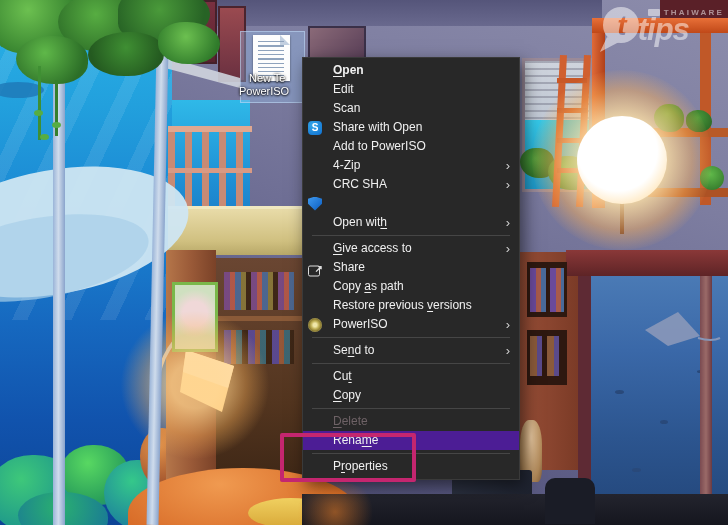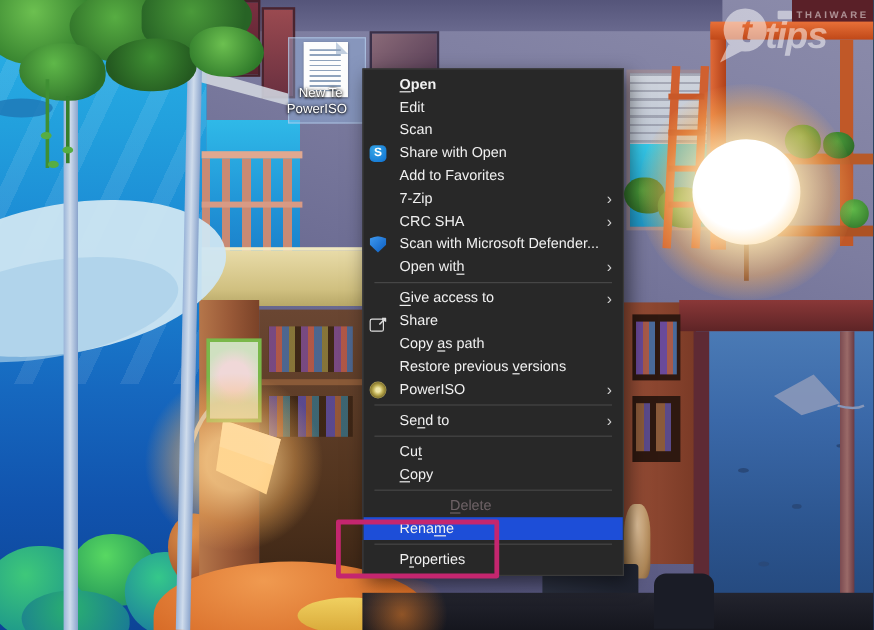--- a/index.html
+++ b/index.html
@@ -132,22 +132,22 @@
     text-shadow:0 1px 2px #000,0 0 3px rgba(0,0,0,.9);}
   .lab1{left:249px;top:72px;} .lab2{left:239px;top:85px;}
 
   
   .context-menu{left:302px;top:57px;width:218px;z-index:20;box-sizing:border-box;
     background:#282828;border:1px solid #3a3a3a;padding:3px 0;
     box-shadow:4px 6px 16px rgba(0,0,0,.55);}
   .menu-item{position:relative;height:19px;line-height:19px;padding-left:30px;
     font-size:12px;color:#f0f0f0;white-space:nowrap;cursor:default;}
   .menu-item.bold{font-weight:bold;}
-  .menu-item.dimmed{color:#6e6266;margin-left:42px;}
-  .menu-item.hover{background:#1d4ed8;}
+  .menu-item.dimmed{color:#6e6266;}
+  .menu-item.hover{background:#4c1d95;}
   .menu-item u{text-underline-offset:2px;}
   .menu-sep{height:1px;margin:3px 9px;background:#464646;}
   .arrow{position:absolute;right:9px;top:0;color:#d0d0d0;font-size:13px;}
   .menu-icon{position:absolute;left:5px;top:50%;transform:translateY(-50%);width:14px;height:14px;}
   .skype-icon{background:radial-gradient(circle at 35% 30%,#35a7e8,#0f6fd0);border-radius:4px;
     color:#fff;font-size:10px;font-weight:bold;text-align:center;line-height:14px;}
   .defender-icon{background:linear-gradient(135deg,#3f9af0,#0a5bbf);
     clip-path:polygon(50% 0,100% 16%,100% 52%,50% 100%,0 52%,0 16%);}
   .share-icon{width:10px;height:9px;border:1.4px solid #ddd;border-radius:2px;margin-top:3px;}
   .share-icon::after{content:"\2197";position:absolute;top:-8px;right:-4px;font-size:10px;color:#ddd;font-weight:bold;}
@@ -288,24 +288,24 @@
     <div class="doc-lines"></div>
   </div>
   <div class="abs icon-label lab1">New Te</div>
   <div class="abs icon-label lab2">PowerISO</div>
 
   <div class="abs context-menu">
       <div class="menu-item bold"><span><u>O</u>pen</span></div>
       <div class="menu-item"><span>Edit</span></div>
       <div class="menu-item"><span>Scan</span></div>
       <div class="menu-item"><span class="menu-icon skype-icon">S</span><span>Share with Open</span></div>
-      <div class="menu-item"><span>Add to Favorites</span></div>
-      <div class="menu-item"><span>7-Zip</span><span class="arrow">›</span></div>
+      <div class="menu-item"><span>Add to PowerISO</span></div>
+      <div class="menu-item"><span>4-Zip</span><span class="arrow">›</span></div>
       <div class="menu-item"><span>CRC SHA</span><span class="arrow">›</span></div>
-      <div class="menu-item"><span class="menu-icon defender-icon"></span><span>Scan with Microsoft Defender...</span></div>
+      <div class="menu-item"><span class="menu-icon defender-icon"></span></div>
       <div class="menu-item"><span>Open wit<u>h</u></span><span class="arrow">›</span></div>
       <div class="menu-sep"></div>
       <div class="menu-item"><span><u>G</u>ive access to</span><span class="arrow">›</span></div>
       <div class="menu-item"><span class="menu-icon share-icon"></span><span>Share</span></div>
       <div class="menu-item"><span>Copy <u>a</u>s path</span></div>
       <div class="menu-item"><span>Restore previous <u>v</u>ersions</span></div>
       <div class="menu-item"><span class="menu-icon poweriso-icon"></span><span>PowerISO</span><span class="arrow">›</span></div>
       <div class="menu-sep"></div>
       <div class="menu-item"><span>Se<u>n</u>d to</span><span class="arrow">›</span></div>
       <div class="menu-sep"></div>

